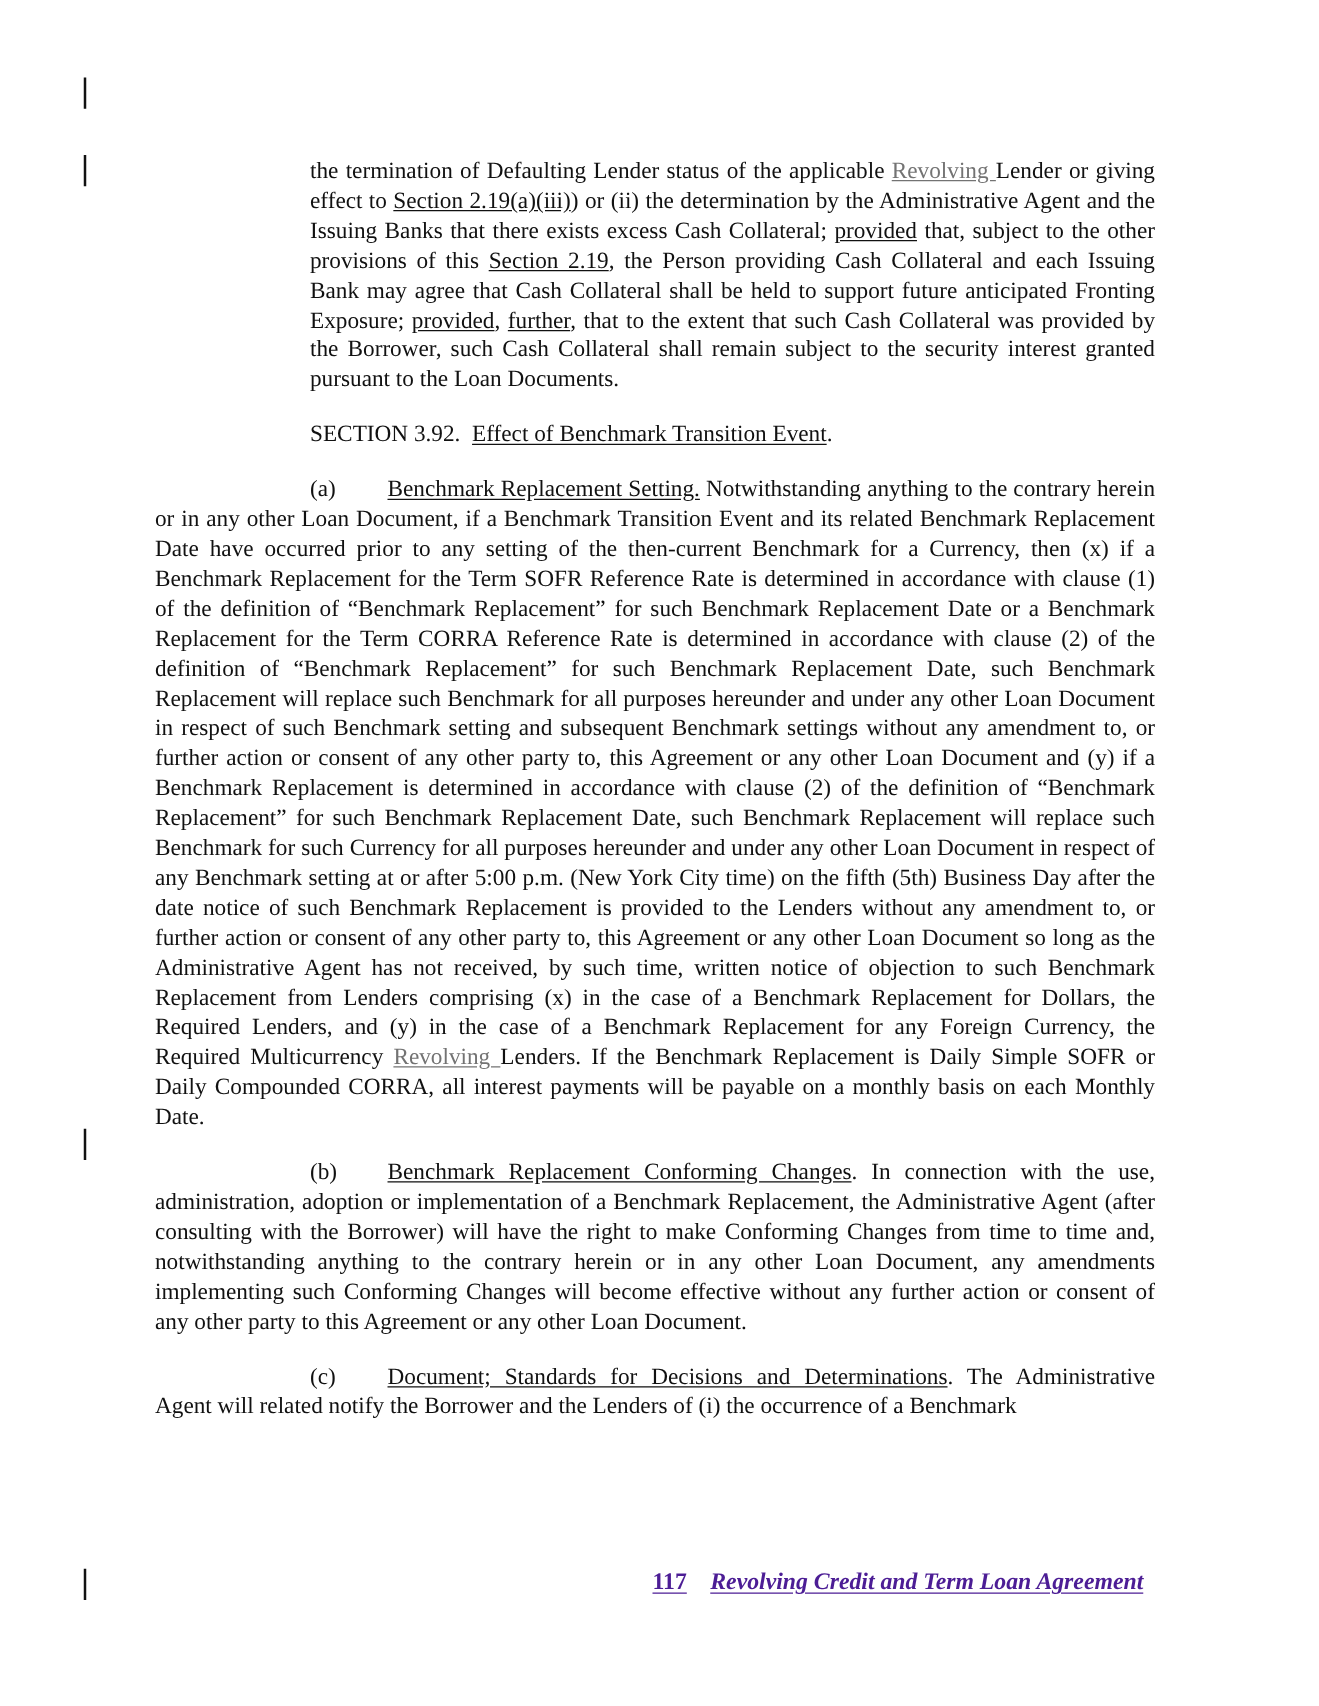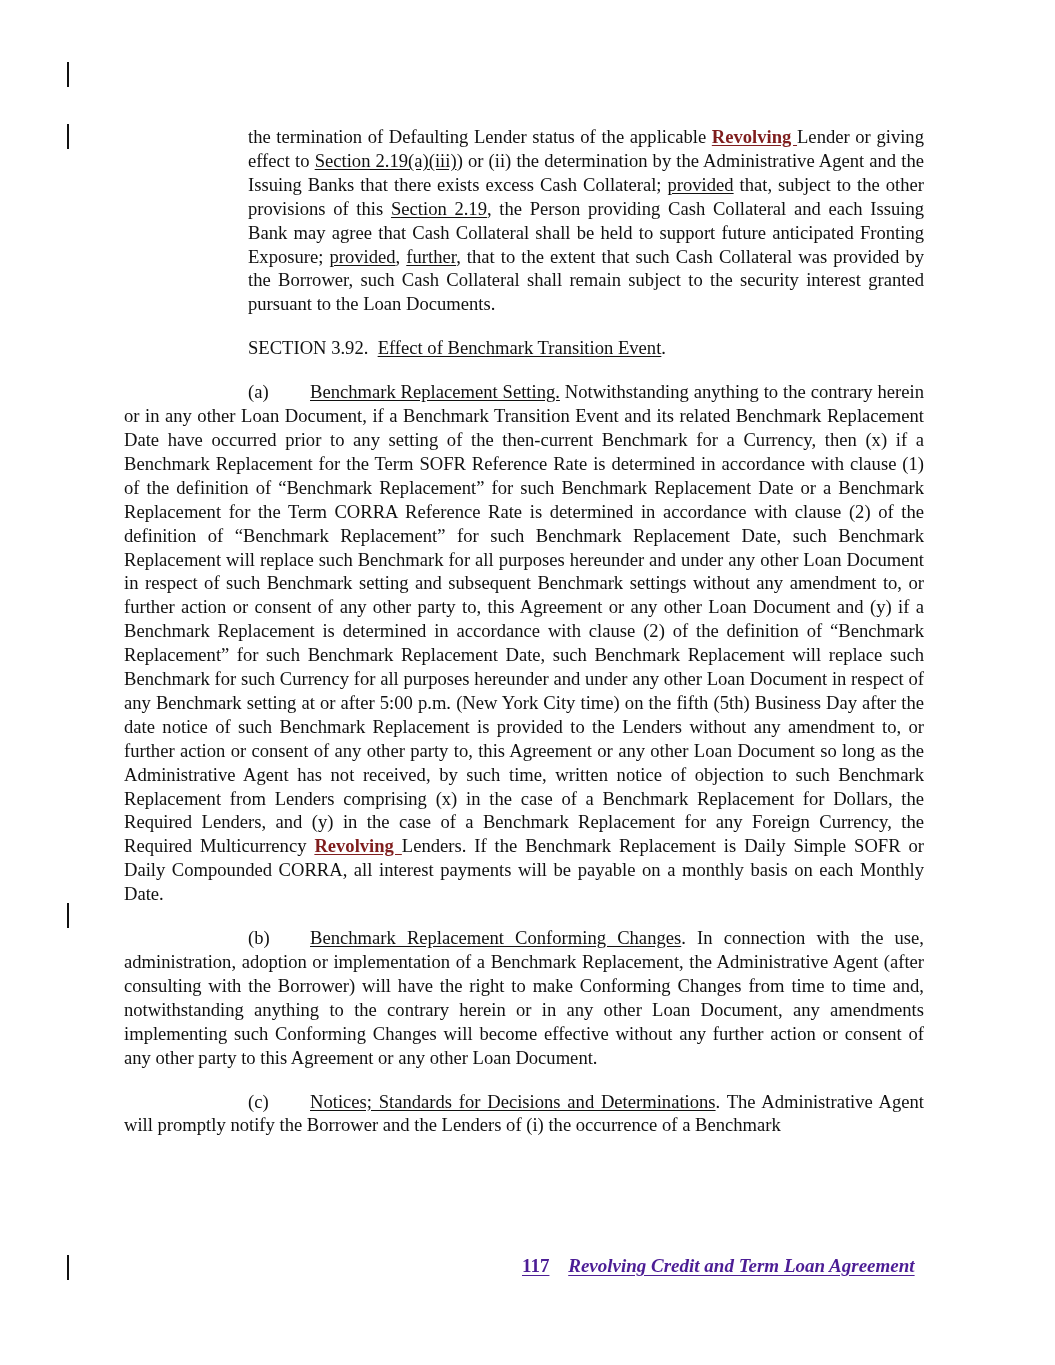--- a/index.html
+++ b/index.html
@@ -40,22 +40,22 @@
   .para .tab {
     display: inline-block;
     width: 124px;
   }
   .para .tab-label {
     display: inline-block;
     width: 62px;
   }
   .u { text-decoration: underline; text-underline-offset: 2px; text-align: right; }
   a.xref {
-    color: #7f1d1d;
-    font-weight: bold;
+    color: #737373;
+    font-weight: normal;
     text-decoration: underline;
     text-underline-offset: 2px;
   }
   .section-heading {
     margin: 0 0 20px 124px;
   }
   .footer {
     position: absolute;
     top: 1255px;
     left: 522px;
@@ -86,20 +86,20 @@
 <div class="page">
 
   <p class="para indented-block"><span>the termination of Defaulting Lender status of the applicable </span><a class="xref">Revolving </a><span>Lender or giving effect to </span><span class="u">Section 2.19(a)(iii)</span><span>) or (ii) the determination by the Administrative Agent and the Issuing Banks that there exists excess Cash Collateral; </span><span class="u">provided</span><span> that, subject to the other provisions of this </span><span class="u">Section 2.19</span><span>, the Person providing Cash Collateral and each Issuing Bank may agree that Cash Collateral shall be held to support future anticipated Fronting Exposure; </span><span class="u">provided</span><span>, </span><span class="u">further</span><span>, that to the extent that such Cash Collateral was provided by the Borrower, such Cash Collateral shall remain subject to the security interest granted pursuant to the Loan Documents.</span></p>
 
   <p class="section-heading"><span>SECTION 3.92.</span>&nbsp; <span class="u">Effect of Benchmark Transition Event</span><span>.</span></p>
 
   <p class="para"><span class="tab"></span><span class="tab-label">(a)</span><span class="u">Benchmark Replacement Setting.</span><span> Notwithstanding anything to the contrary herein or in any other Loan Document, if a Benchmark Transition Event and its related Benchmark Replacement Date have occurred prior to any setting of the then-current Benchmark for a Currency, then (x) if a Benchmark Replacement for the Term SOFR Reference Rate is determined in accordance with clause (1) of the definition of “Benchmark Replacement” for such Benchmark Replacement Date or a Benchmark Replacement for the Term CORRA Reference Rate is determined in accordance with clause (2) of the definition of “Benchmark Replacement” for such Benchmark Replacement Date, such Benchmark Replacement will replace such Benchmark for all purposes hereunder and under any other Loan Document in respect of such Benchmark setting and subsequent Benchmark settings without any amendment to, or further action or consent of any other party to, this Agreement or any other Loan Document and (y) if a Benchmark Replacement is determined in accordance with clause (2) of the definition of “Benchmark Replacement” for such Benchmark Replacement Date, such Benchmark Replacement will replace such Benchmark for such Currency for all purposes hereunder and under any other Loan Document in respect of any Benchmark setting at or after 5:00 p.m. (New York City time) on the fifth (5th) Business Day after the date notice of such Benchmark Replacement is provided to the Lenders without any amendment to, or further action or consent of any other party to, this Agreement or any other Loan Document so long as the Administrative Agent has not received, by such time, written notice of objection to such Benchmark Replacement from Lenders comprising (x) in the case of a Benchmark Replacement for Dollars, the Required Lenders, and (y) in the case of a Benchmark Replacement for any Foreign Currency, the Required Multicurrency </span><a class="xref">Revolving </a><span>Lenders.  If the Benchmark Replacement is Daily Simple SOFR or Daily Compounded CORRA, all interest payments will be payable on a monthly basis on each Monthly Date.</span></p>
 
   <p class="para"><span class="tab"></span><span class="tab-label">(b)</span><span class="u">Benchmark Replacement Conforming Changes</span><span>. In connection with the use, administration, adoption or implementation of a Benchmark Replacement, the Administrative Agent (after consulting with the Borrower) will have the right to make Conforming Changes from time to time and, notwithstanding anything to the contrary herein or in any other Loan Document, any amendments implementing such Conforming Changes will become effective without any further action or consent of any other party to this Agreement or any other Loan Document.</span></p>
 
-  <p class="para"><span class="tab"></span><span class="tab-label">(c)</span><span class="u">Notices; Standards for Decisions and Determinations</span><span>.  The Administrative Agent will promptly notify the Borrower and the Lenders of (i) the occurrence of a Benchmark</span></p>
+  <p class="para"><span class="tab"></span><span class="tab-label">(c)</span><span class="u">Document; Standards for Decisions and Determinations</span><span>.  The Administrative Agent will related notify the Borrower and the Lenders of (i) the occurrence of a Benchmark</span></p>
 
 </div>
 
 <div class="footer">
   <a class="page-num">117</a>
   <a class="doc-title">Revolving Credit and Term Loan Agreement</a>
 </div>
 
 </body></html>

